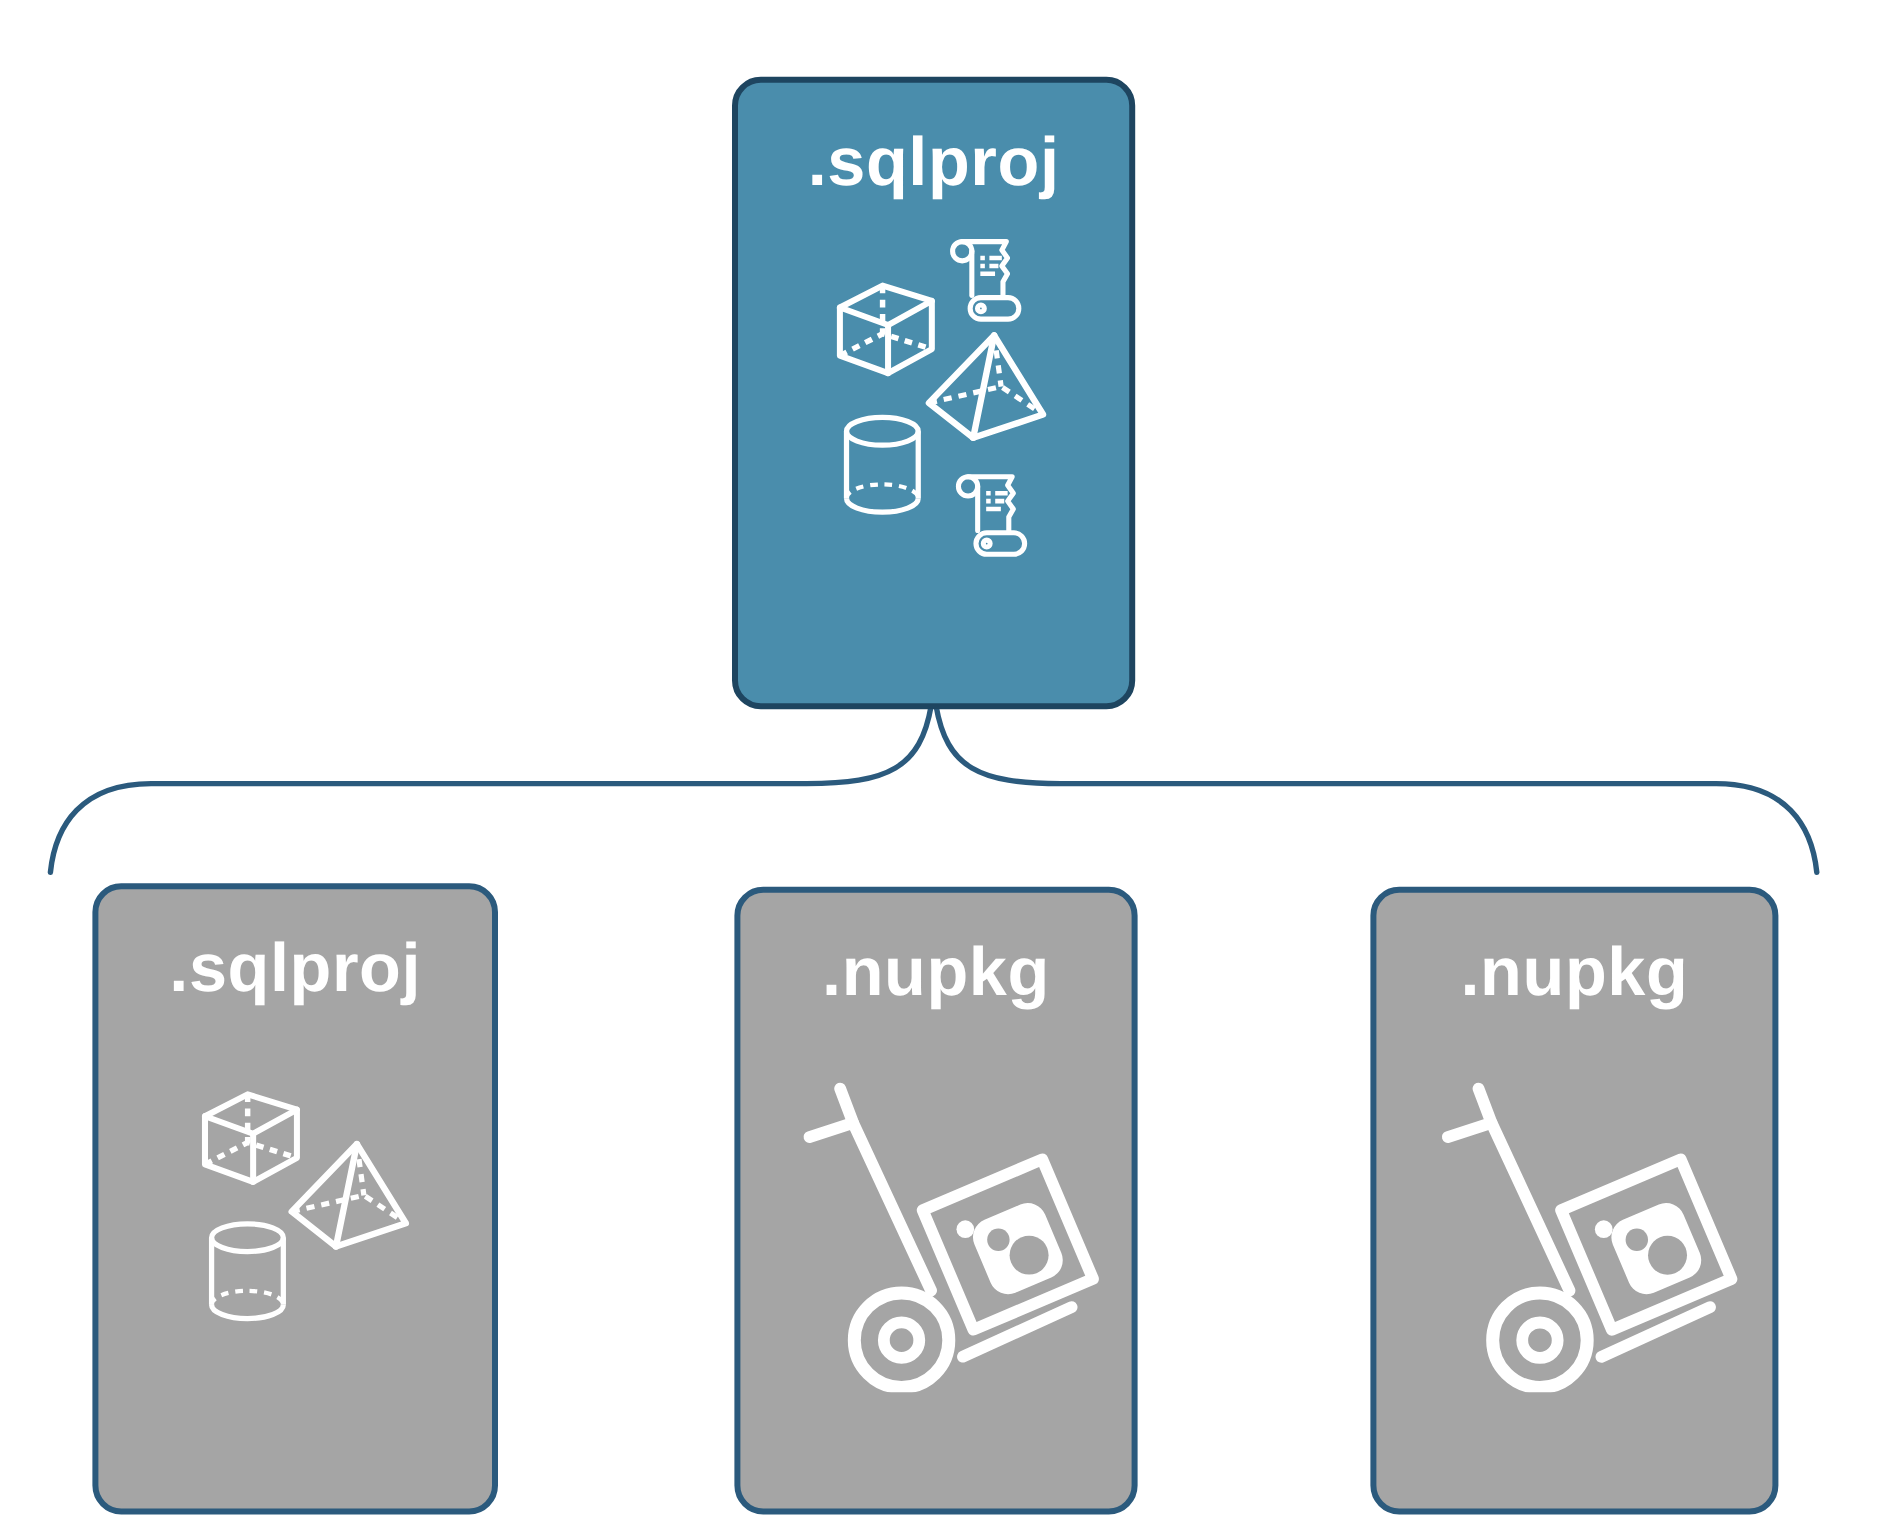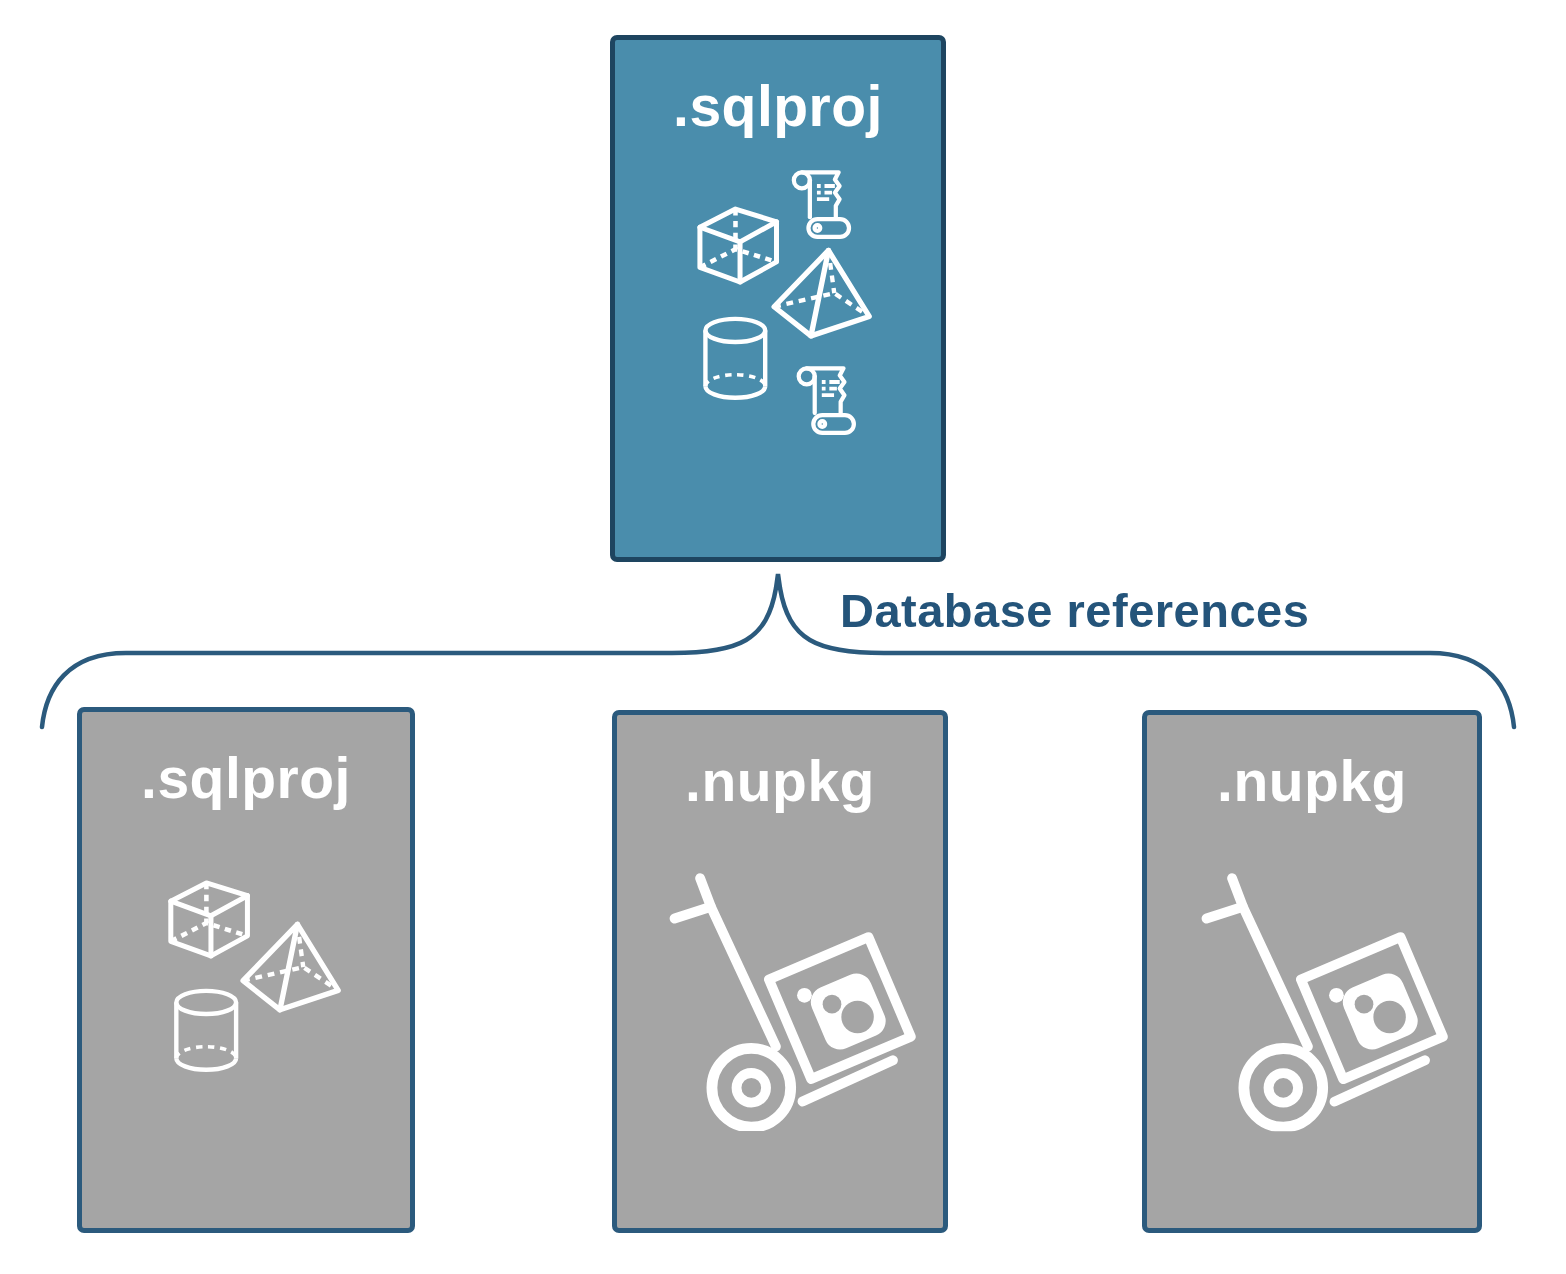--- a/index.html
+++ b/index.html
@@ -26,22 +26,23 @@
     left:840px; top:583px;
     font-size:47px;
     font-weight:700;
     color:var(--label-text,#24547A);
     white-space:nowrap;
     letter-spacing:0.5px;
   }
   .node {
     position:absolute;
     box-sizing:border-box;
-    border-radius:7px;
+    border-radius:24px;
     border:5px solid;
+    margin-top:29px;
   }
   .node.root { background:var(--root-fill,#4A8DAC); border-color:var(--root-border,#1E4560); }
   .node.ref  { background:var(--ref-fill,#A5A5A5);  border-color:var(--ref-border,#2B5A7D); }
   .node-title {
     text-align:center;
     color:var(--icon-white,#fff);
     font-weight:700;
     font-size:57px;
     line-height:1;
     margin-top:38px;
@@ -118,21 +119,20 @@
         <circle cx="171" cy="151" r="9.5" fill="var(--ref-fill,#A5A5A5)"></circle>
         <circle cx="143" cy="142" r="7.5" fill="var(--icon-white,#fff)"></circle>
       </symbol>
     </defs>
   </svg>
 
   <svg class="connector-svg">
     <path class="brace" d="M42 727 C46 688 68 653 126 653 L672 653 C740 653 767 640 776 588 L778 574 L780 588 C789 640 816 653 884 653 L1430 653 C1488 653 1510 688 1514 727"></path>
   </svg>
 
-  <div class="connector-label">Database references</div>
 
   <div class="node root" style="left:610px; top:35px; width:336px; height:527px;">
     <div class="node-title">.sqlproj</div>
     <svg class="icon-layer" viewBox="0 0 336 527">
       <use href="#icon-scroll" x="178" y="128" width="70" height="78"></use>
       <use href="#icon-cube" x="80" y="160" width="94" height="94"></use>
       <use href="#icon-pyramid" x="156" y="206" width="112" height="102"></use>
       <use href="#icon-cylinder" x="86" y="280" width="76" height="92"></use>
       <use href="#icon-scroll" x="183" y="330" width="70" height="78"></use>
     </svg>

